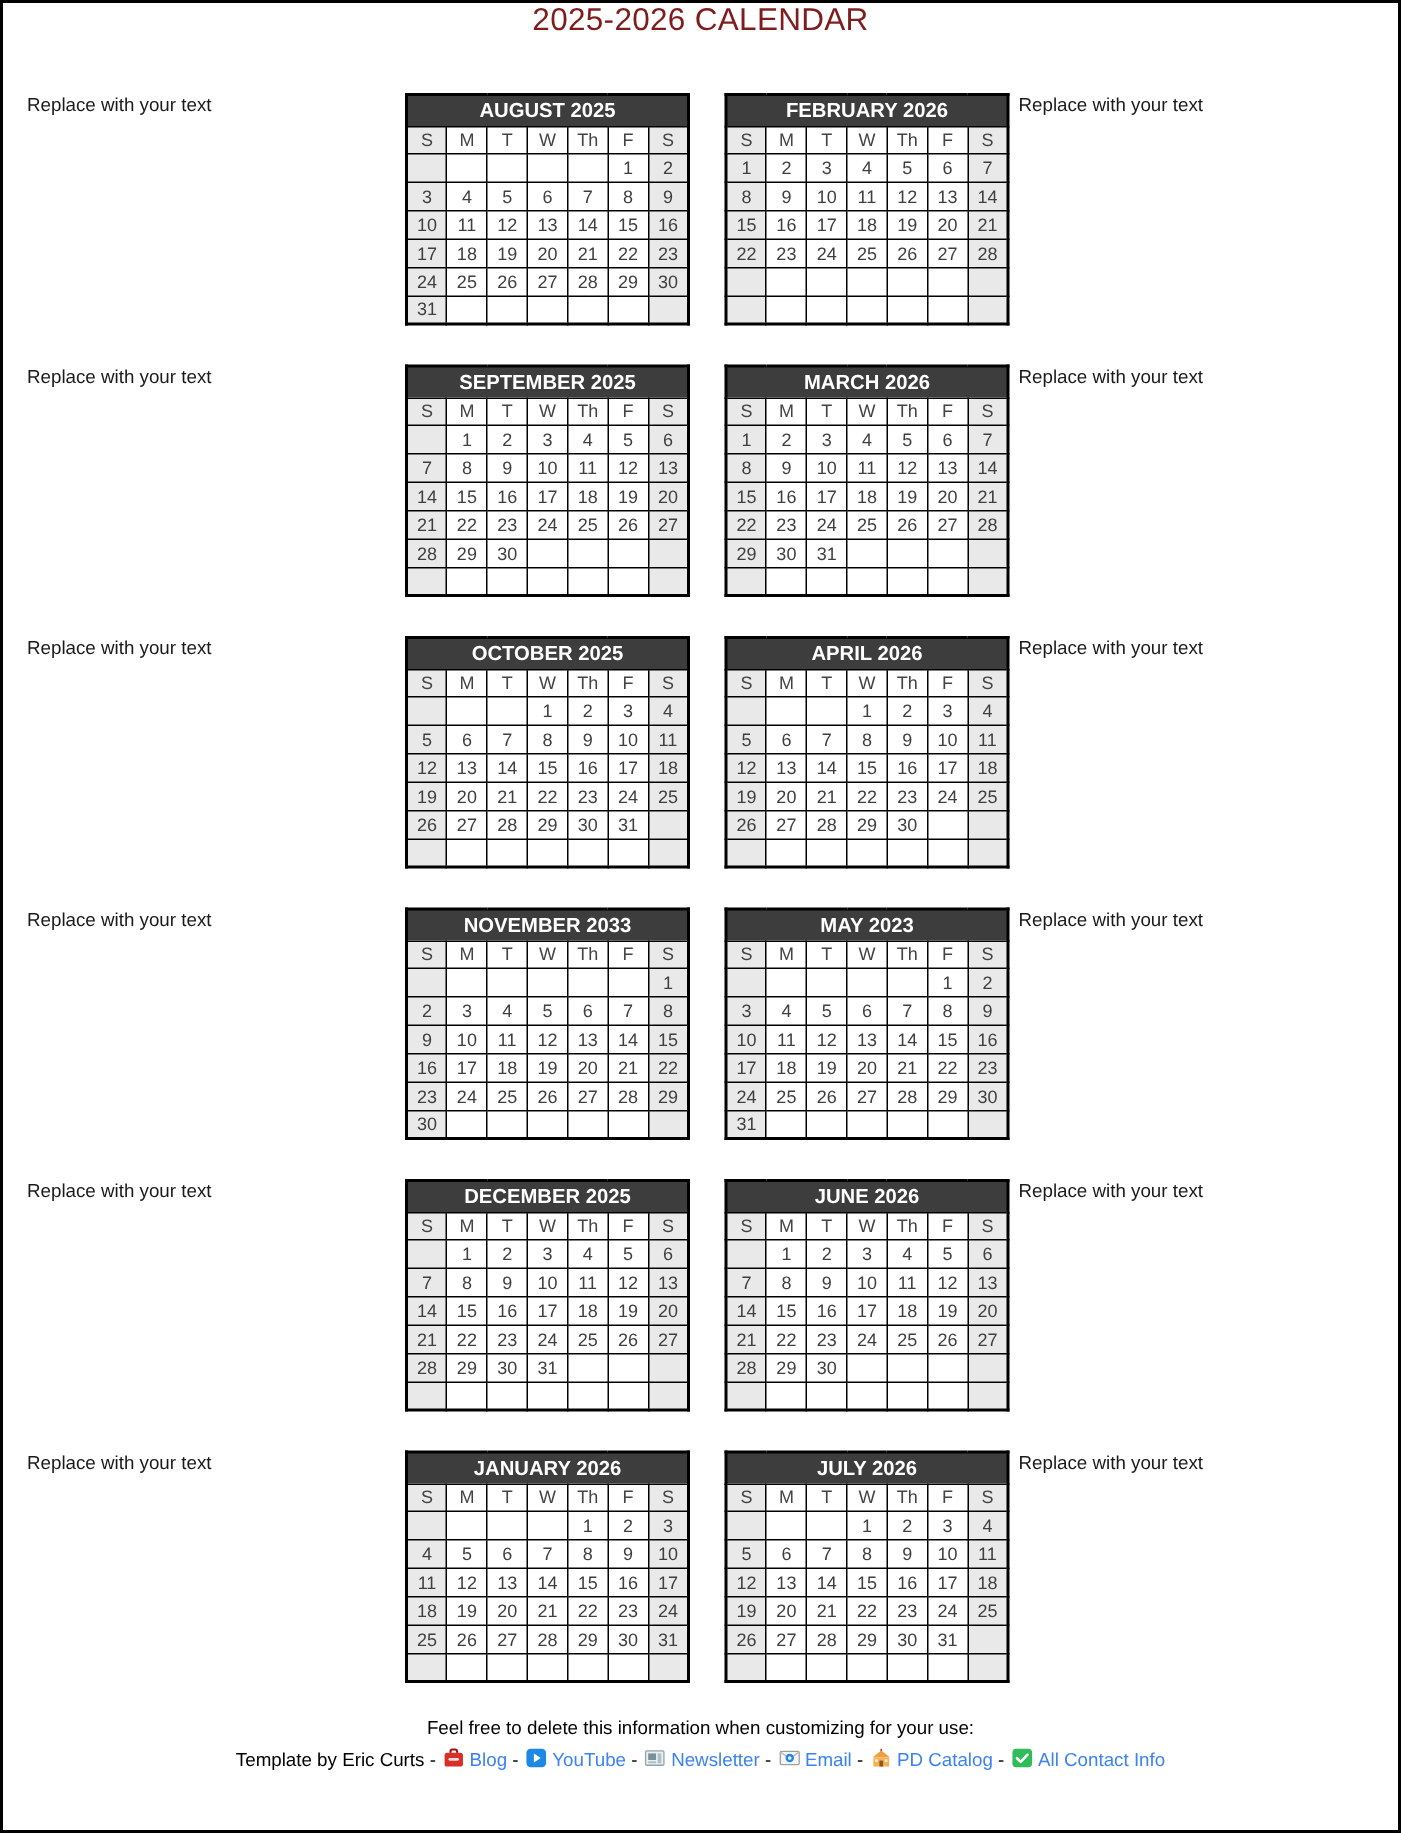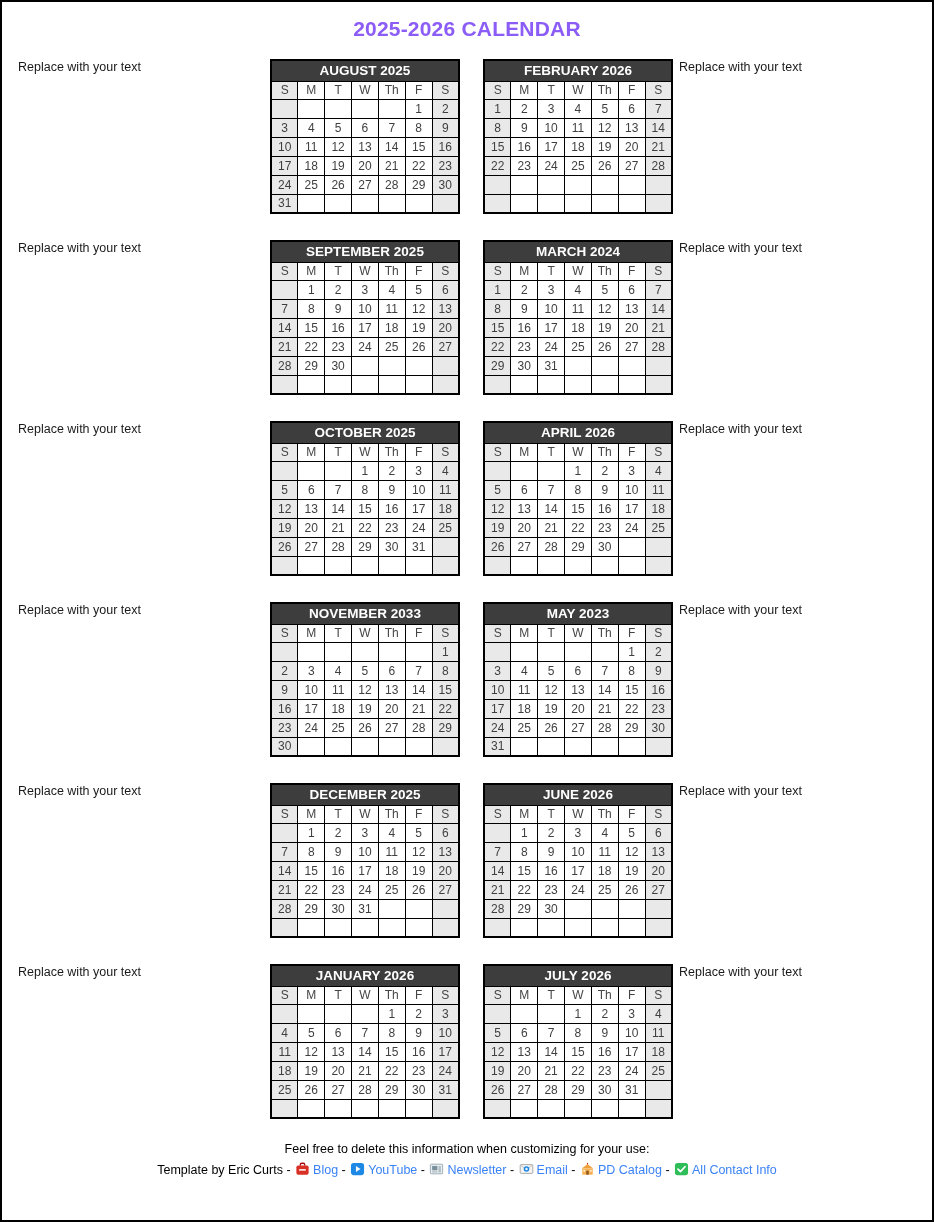--- a/index.html
+++ b/index.html
@@ -6,29 +6,28 @@
   html, body { background: #fff; }
   body {
     width: 934px; height: 1222px;
     border: 2px solid #000;
     font-family: "Liberation Sans", sans-serif;
     color: #000;
     overflow: hidden;
     position: relative;
   }
   .page-title {
-    margin-top: 15px;
     text-align: center;
     font-size: 21px;
-    font-weight: bold;
+    font-weight: normal;
     letter-spacing: 0.2px;
-    color: #8b5cf6;
+    color: #7f1d1d;
   }
   .cal-grid {
-    margin-top: 18px;
+    margin-top: 36px;
     padding: 0 10px 0 16px;
     display: grid;
     grid-template-columns: 252px 190px 23px 190px auto;
     row-gap: 26px;
     align-items: start;
   }
   .note {
     font-size: 12.5px;
     color: #1a1a1a;
     padding-top: 1px;
@@ -301,21 +300,21 @@
           <td></td>
           <td></td>
           <td class="we"></td>
         </tr>
       </tbody>
     </table>
     <div></div>
     <table class="cal">
       <tbody>
         <tr>
-          <th class="mh" colspan="7">MARCH 2024</th>
+          <th class="mh" colspan="7">MARCH 2026</th>
         </tr>
         <tr class="dh">
           <td class="we">S</td>
           <td>M</td>
           <td>T</td>
           <td>W</td>
           <td>Th</td>
           <td>F</td>
           <td class="we">S</td>
         </tr>

